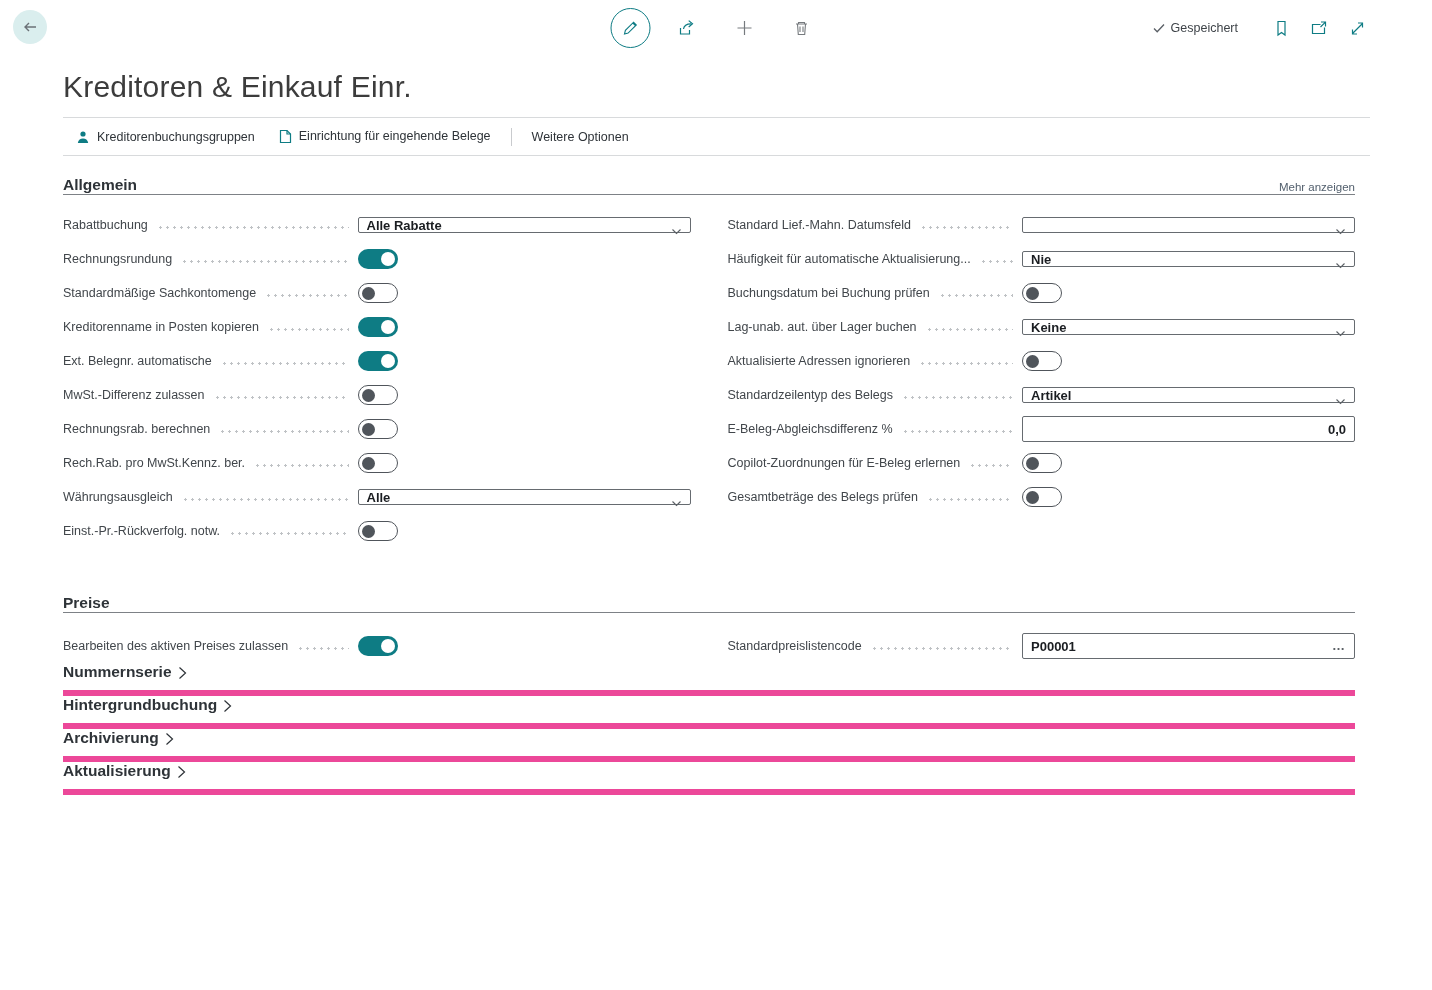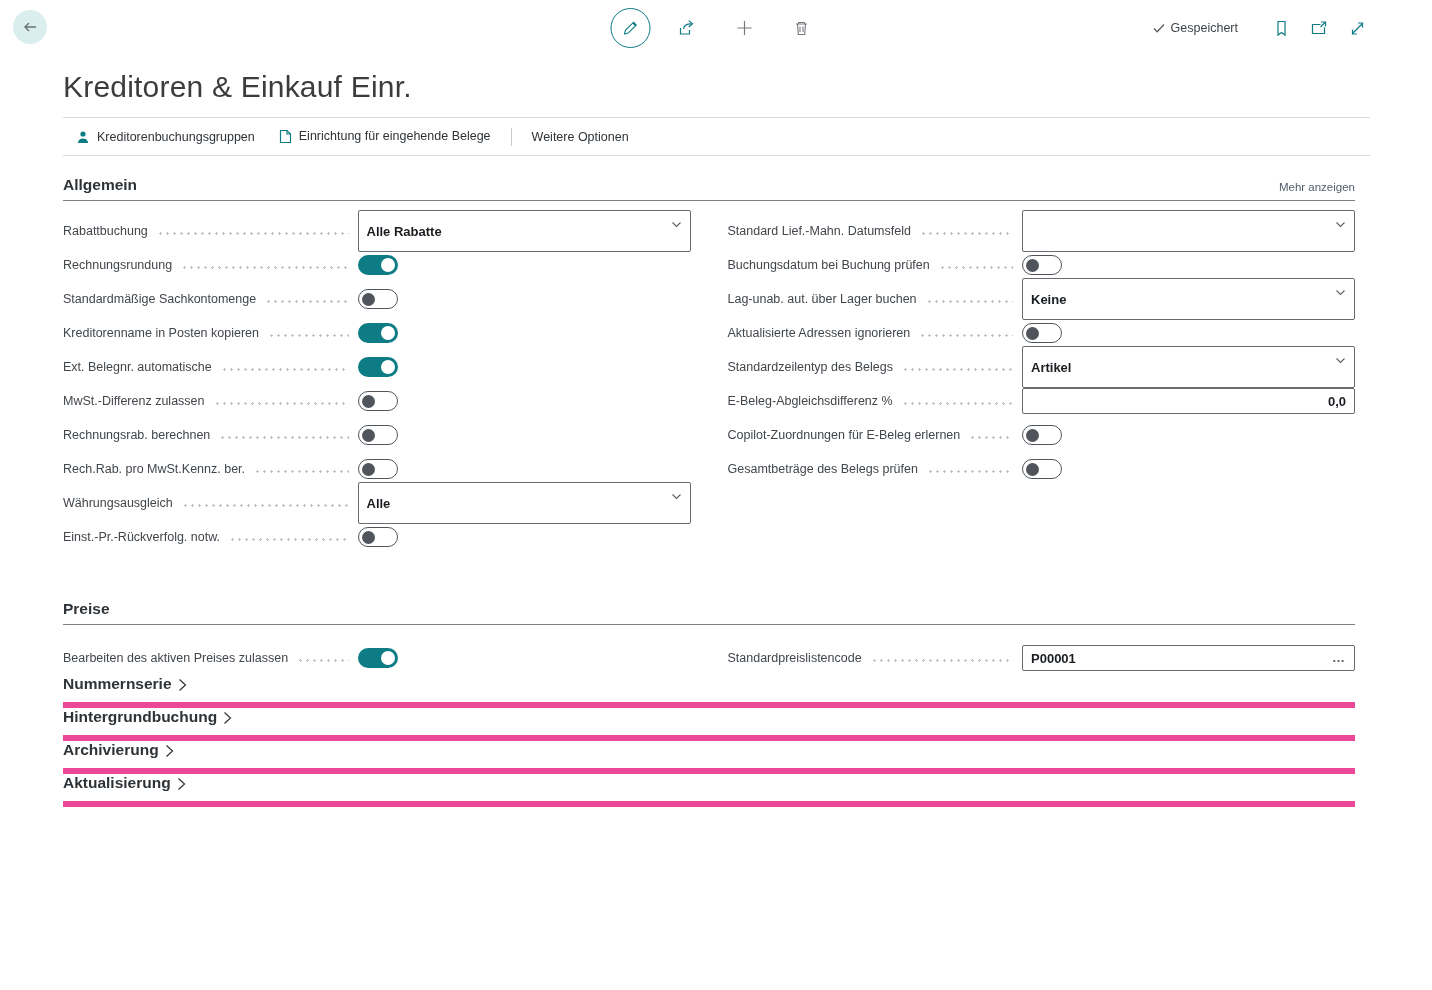--- a/index.html
+++ b/index.html
@@ -31,37 +31,37 @@
   .menubar { margin:0 62px 0 63px; height:38px; display:flex; align-items:center;
              border-bottom:1px solid #d8dadc; padding-left:13px; }
   .menu-item { display:flex; gap:7px; font-size:12.5px;
                color:#2e3338; cursor:pointer; padding:0 12px; }
   .menu-item:first-child { padding-left:0; }
   .menu-divider { width:1px; height:18px; background:#c9cbce; margin:0 8px; }
 
   
   .content { margin:0 77px 0 63px; }
   .section-header { display:flex; align-items:flex-end; justify-content:space-between;
-                    border-bottom:1px solid #7d8186; padding-bottom:6px; }
+                    border-bottom:1px solid #7d8186; }
   .section-title { font-size:15.5px; font-weight:700; color:#2e3338; }
   .more-link { font-size:11.5px; color:#53606e; cursor:pointer; padding-bottom:1px; }
   .collapsed-header { display:flex; align-items:center; gap:6px; cursor:pointer; }
   .chev-right { margin-top:2px; }
 
   .fields-grid { display:grid; grid-template-columns:1fr 1fr; column-gap:37px;
                  padding-top:13px; }
   .field-col { display:flex; flex-direction:column; }
   .field-row { height:34px; display:flex; align-items:center; }
   .field-label { flex:0 0 auto; font-size:12.5px; color:#41464b; white-space:nowrap; }
   .leader { flex:1 1 auto; height:3px; margin:4px 9px 0 9px;
             background-image:radial-gradient(circle, #bfc2c5 1px, transparent 1.3px);
             background-size:7px 3px; background-repeat:repeat-x; background-position:left center; }
   .control { flex:0 0 333px; display:flex; align-items:center; }
 
-  .select-box { position:relative; width:333px; height:42px; border:1px solid #666b70;
+  .select-box { position:relative; width:333px; height:16px; border:1px solid #666b70;
                 border-radius:2px; background:#fff; display:flex; align-items:center;
                 padding:0 26px 0 8px; cursor:pointer; }
   .select-value { font-size:13px; font-weight:600; color:#1a1d21; white-space:nowrap;
                   overflow:hidden; }
   .select-box svg { position:absolute; right:7px; top:7px; }
   .text-box { width:333px; height:26px; border:1px solid #666b70; border-radius:2px;
               background:#fff; display:flex; align-items:center; padding:0 8px;
               font-size:13px; font-weight:600; color:#1a1d21; }
   .text-box.num { justify-content:flex-end; }
   .text-box.assist { justify-content:space-between; }
@@ -282,20 +282,32 @@
               <div class="control">
                 <div class="select-box">
                   <span class="select-value"></span>
                   <svg width="13" height="13" viewBox="0 0 13 13">
                     <path d="M2.5 4.5l4 4 4-4" fill="none" stroke="#5c6166" stroke-width="1.1"></path>
                   </svg>
                 </div>
               </div>
             </div>
             <div class="field-row">
+              <span class="field-label">Häufigkeit für automatische Aktualisierung...</span>
+              <div class="leader"></div>
+              <div class="control">
+                <div class="select-box">
+                  <span class="select-value">Nie</span>
+                  <svg width="13" height="13" viewBox="0 0 13 13">
+                    <path d="M2.5 4.5l4 4 4-4" fill="none" stroke="#5c6166" stroke-width="1.1"></path>
+                  </svg>
+                </div>
+              </div>
+            </div>
+            <div class="field-row">
               <span class="field-label">Buchungsdatum bei Buchung prüfen</span>
               <div class="leader"></div>
               <div class="control">
                 <div class="toggle off">
                   <div class="knob"></div>
                 </div>
               </div>
             </div>
             <div class="field-row">
               <span class="field-label">Lag-unab. aut. über Lager buchen</span>

